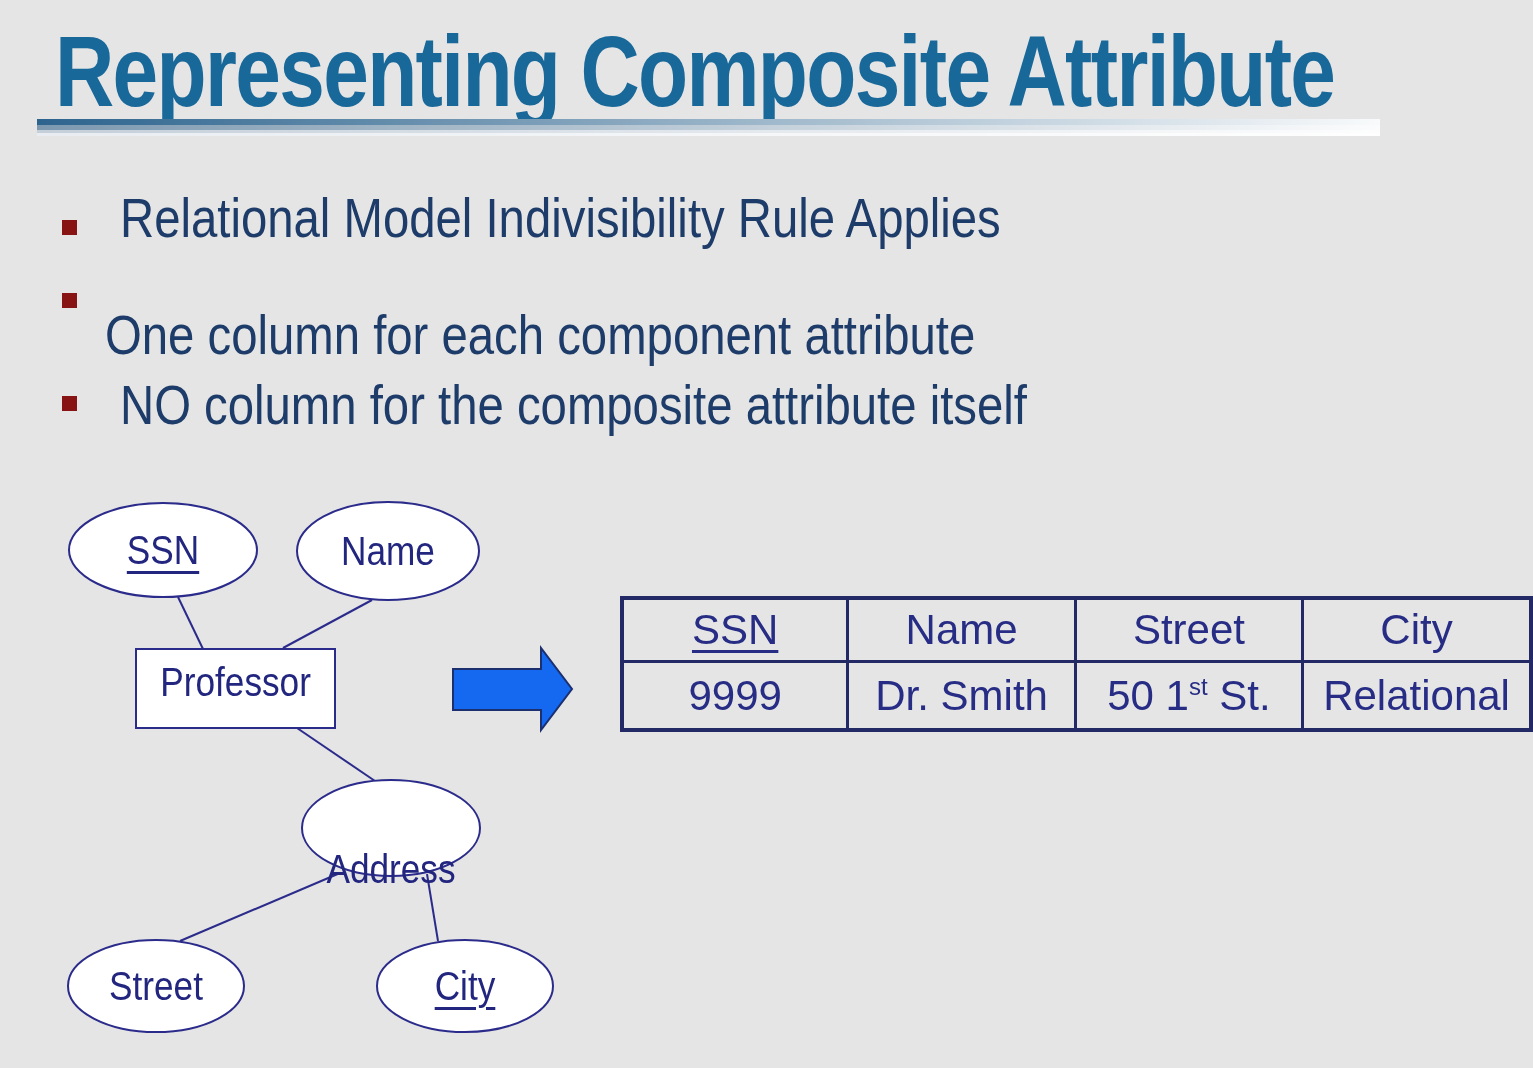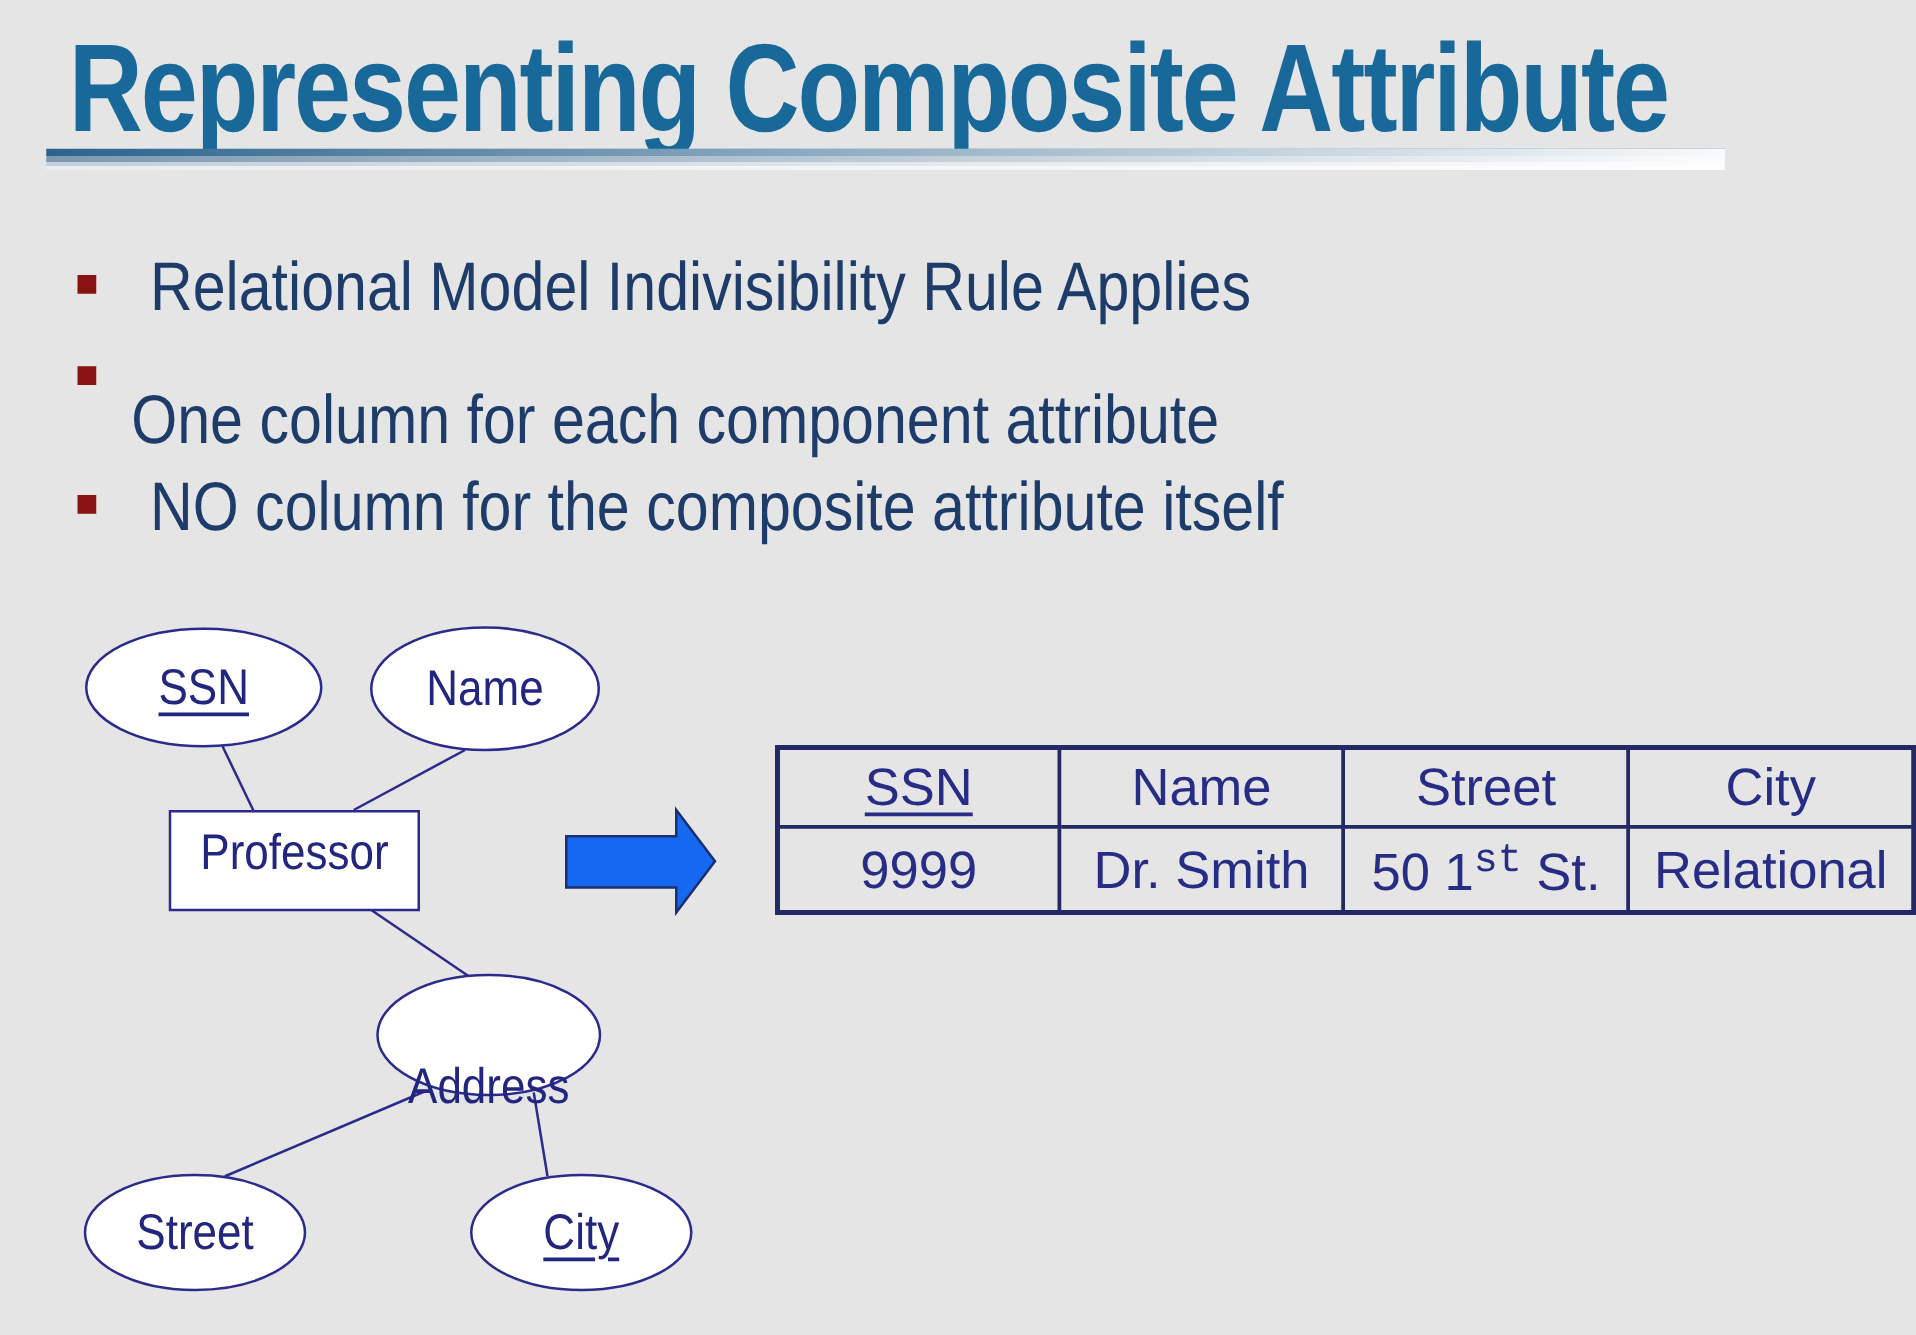--- a/index.html
+++ b/index.html
@@ -20,21 +20,21 @@
       linear-gradient(to right, rgba(255,255,255,0) 0%, rgba(255,255,255,0.55) 55%, rgba(255,255,255,0.97) 100%),
       linear-gradient(to bottom, #2d648e 0%, #2d648e 35%, #7d99b0 35%, #7d99b0 62%, #c4cfda 62%, #c4cfda 82%, #e9edf1 82%, #e9edf1 100%);
   }
   
   .bullet{position:absolute;left:62px;display:flex;align-items:flex-start;}
   .bullet .sq{width:15px;height:15px;background:#871412;margin-top:18px;flex:none;}
   .bullet .txt{
     margin-left:43px;font-size:55px;line-height:1;color:#1d3c69;white-space:nowrap;
     transform:scaleX(0.86);transform-origin:left top;
   }
-  .b1{top:202px;} .b2{top:275px;flex-direction:column;} .b3{top:378px;justify-content:space-between;}
+  .b1{top:191px;align-items:center;} .b2{top:275px;flex-direction:column;} .b3{top:378px;justify-content:space-between;}
   
   .er-svg{position:absolute;left:0;top:0;}
   
   .dlabel{
     position:absolute;font-size:40px;line-height:46px;color:#23267f;
     text-align:center;white-space:nowrap;
   }
   .dlabel .inner{display:block;transform:scaleX(0.88);}
   .u{text-decoration:underline;text-decoration-thickness:3px;text-underline-offset:7px;}
   .entity-label{
@@ -49,21 +49,21 @@
     border-collapse:collapse;table-layout:fixed;
     font-size:42px;color:#272c85;
   }
   .rel-table td{
     width:226px;text-align:center;vertical-align:middle;
     border:3px solid #232964;padding:0;white-space:nowrap;overflow:hidden;
   }
   .rel-table{border:4px solid #232964;}
   .rel-table tr.hdr td{height:60px;}
   .rel-table tr.data td{height:65px;}
-  .rel-table sup{font-size:32px;font-family:Liberation Mono, monospace;}
+  .rel-table sup{font-size:24px;}
   .uh{text-decoration:underline;text-decoration-thickness:3px;text-underline-offset:6px;}
 </style>
 </head>
 <body>
 
 <div class="slide">
 
   <div class="title">Representing Composite Attribute</div>
   <div class="title-rule"></div>
 

